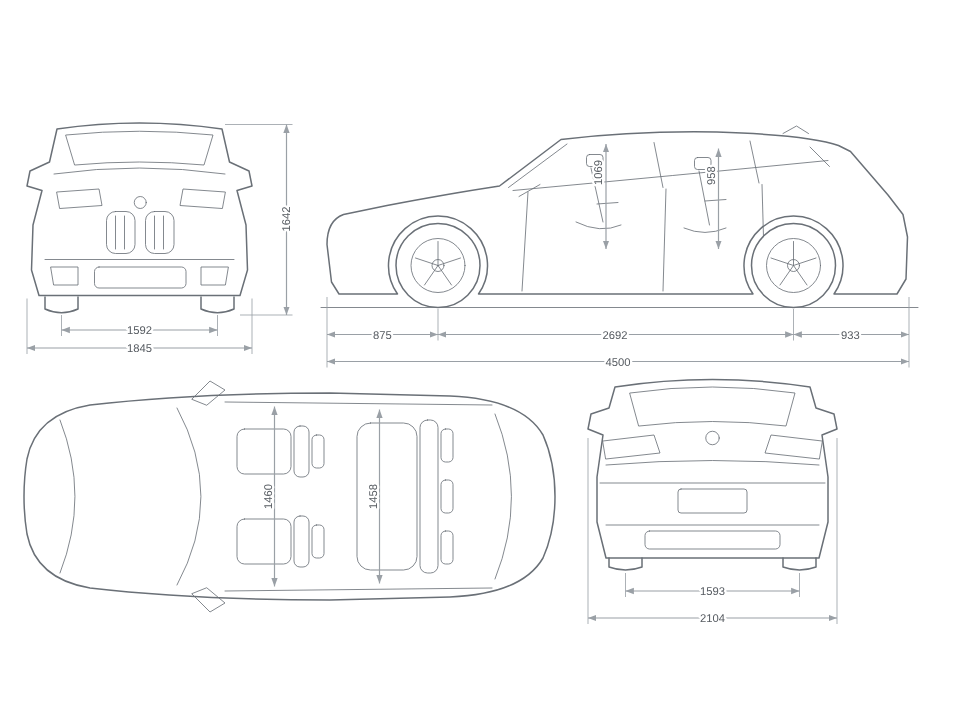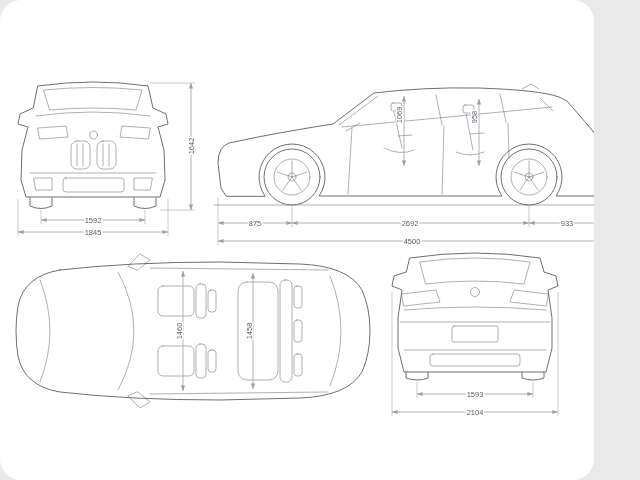--- a/index.html
+++ b/index.html
@@ -3,24 +3,23 @@
 <meta charset="utf-8">
 <style>
   :root{
     --background:#ffffff;
     --outline:#6a7077;
     --dimension:#9aa0a6;
     --label:#565b61;
   }
   html,body{margin:0;padding:0;background:#e9e9e9;}
   .stage{
-    width:594px;height:480px;background:var(--background);
+    width:640px;height:480px;background:var(--background);
     position:relative;overflow:hidden;
     font-family:"Liberation Sans", sans-serif;
-    border-radius:21px;
   }
   svg{display:block;}
   .car path,.car line,.car circle,.car rect,.car ellipse{
     fill:none;stroke:var(--outline);stroke-width:1;
     stroke-linecap:round;stroke-linejoin:round;
   }
   .thin{stroke-width:.55 !important;}
   .dimline{
     stroke:var(--dimension);stroke-width:.8;fill:none;
     marker-start:url(#arrow);marker-end:url(#arrow);

